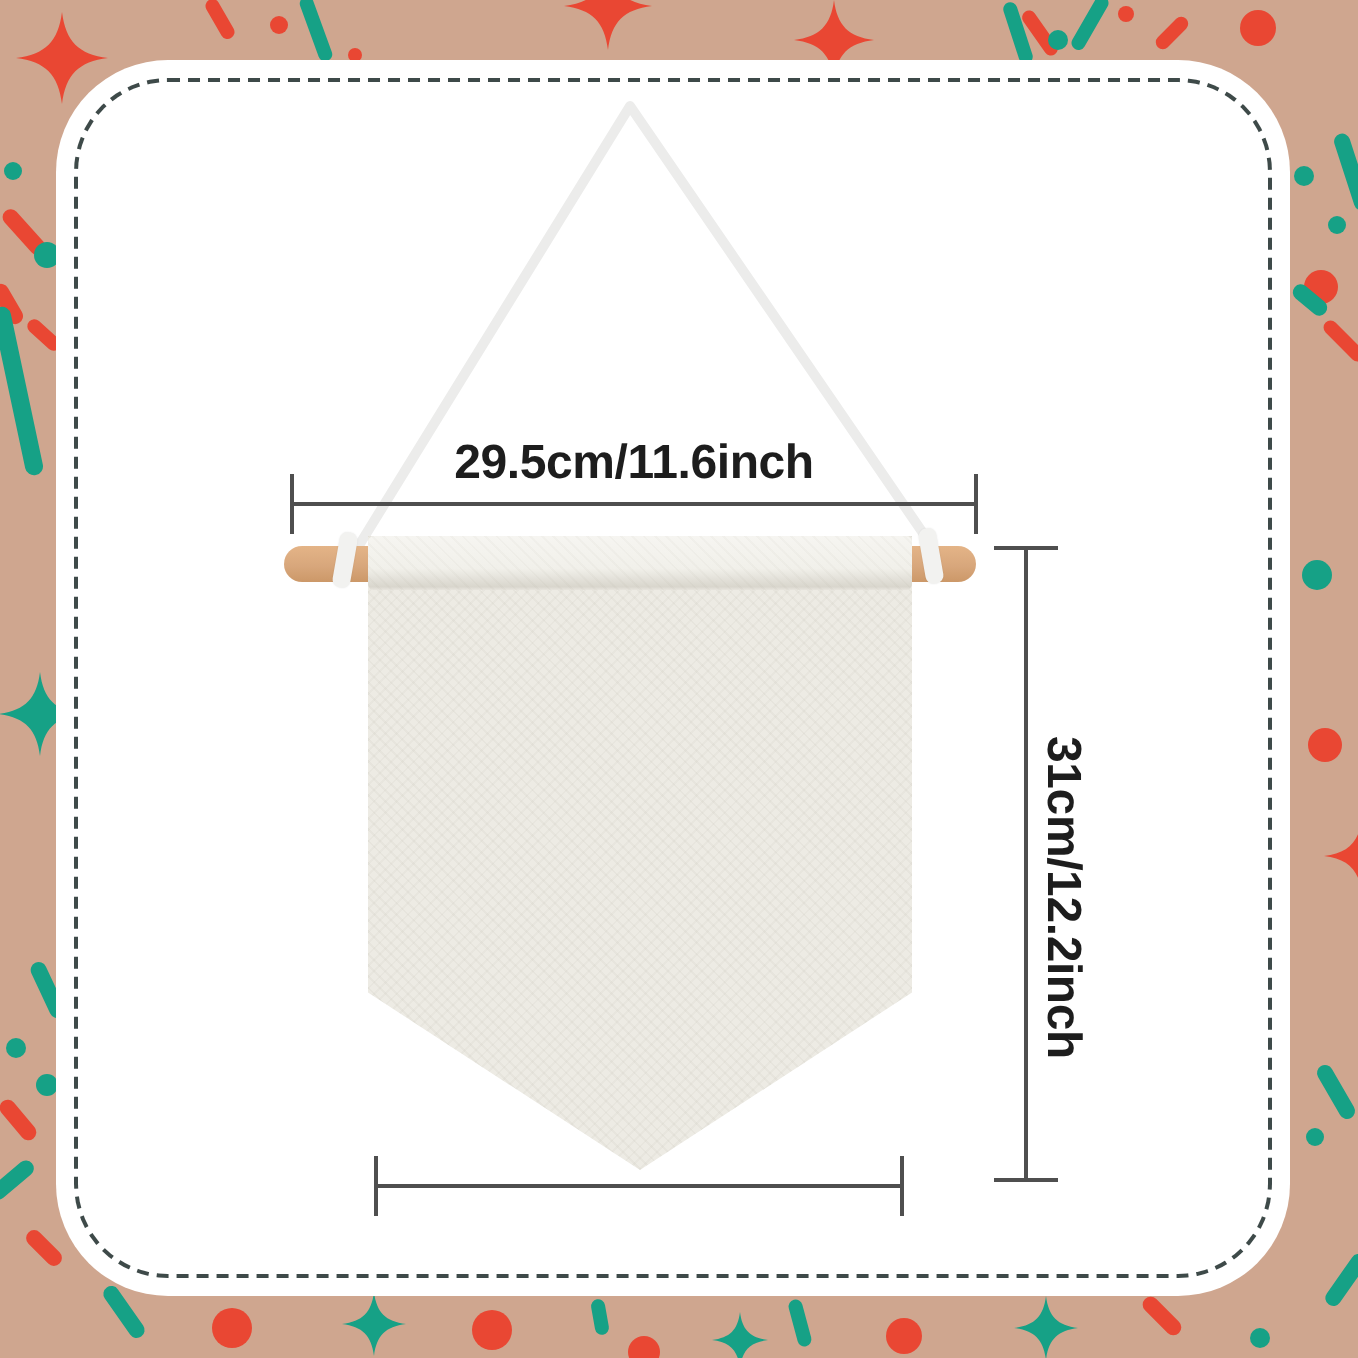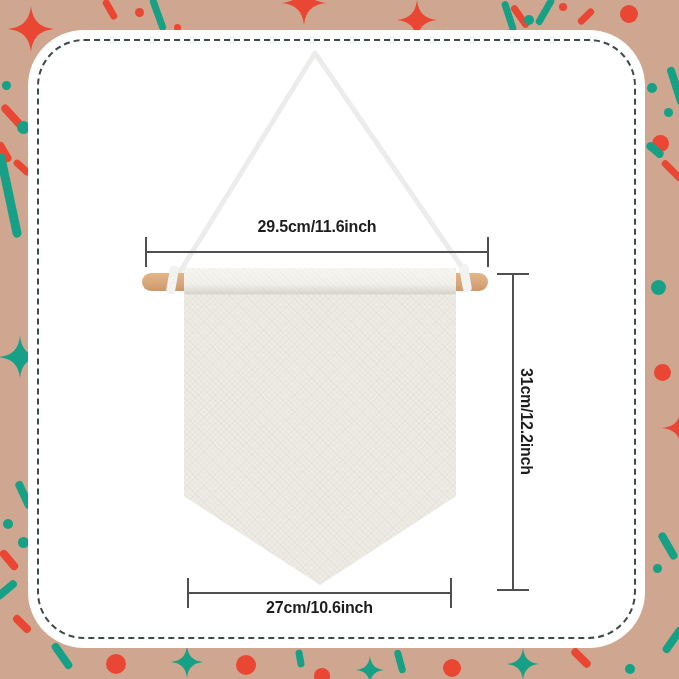--- a/index.html
+++ b/index.html
@@ -32,21 +32,21 @@
             repeating-linear-gradient(-45deg,rgba(150,145,128,.06) 0 1px,transparent 1px 4px);
           clip-path:polygon(0 0,100% 0,100% 72%,50% 100%,0 72%);}
   .canvas-roll{position:absolute;left:184px;top:268px;width:272px;height:27px;z-index:5;
           border-radius:3px;
           background:linear-gradient(180deg,#f6f5f1 0%,#f1f0ea 60%,#d9d6cd 94%,#e8e5de 100%);
           background-image:repeating-linear-gradient(45deg,rgba(150,145,128,.05) 0 1px,transparent 1px 4px),
             linear-gradient(180deg,#f6f5f1 0%,#f1f0ea 60%,#d9d6cd 94%,#e8e5de 100%);}
 
   
   .dim-label{position:absolute;z-index:6;color:var(--text,#1d1d1d);font-weight:700;
-             font-size:16px;letter-spacing:-.2px;white-space:nowrap;}
+             font-size:24px;letter-spacing:-.2px;white-space:nowrap;}
   .dimh{position:absolute;height:2px;background:var(--dimline,#4f4f4f);z-index:6;}
   .dimh::before,.dimh::after{content:"";position:absolute;top:-14px;width:2px;height:30px;
              background:var(--dimline,#4f4f4f);}
   .dimh::before{left:0;}
   .dimh::after{right:0;}
   .dimv{position:absolute;width:2px;background:var(--dimline,#4f4f4f);z-index:6;}
   .dimv::before,.dimv::after{content:"";position:absolute;left:-15px;width:32px;height:2px;
              background:var(--dimline,#4f4f4f);}
   .dimv::before{top:0;}
   .dimv::after{bottom:0;}
@@ -145,15 +145,14 @@
   <div class="canvas"></div>
   <div class="canvas-roll"></div>
 
   <div class="dimh" style="left:145px;top:251px;width:344px;"></div>
   <div class="dim-label center" style="left:145px;top:218px;width:344px;">29.5cm/11.6inch</div>
 
   <div class="dimv" style="left:512px;top:273px;height:318px;"></div>
   <div class="dim-label vertical" style="left:517px;top:368px;">31cm/12.2inch</div>
 
   <div class="dimh" style="left:187px;top:592px;width:265px;"></div>
-  <div class="dim-label center" style="left:187px;top:599px;width:265px;">27cm/10.6inch</div>
 
 </div>
 
 </body></html>

